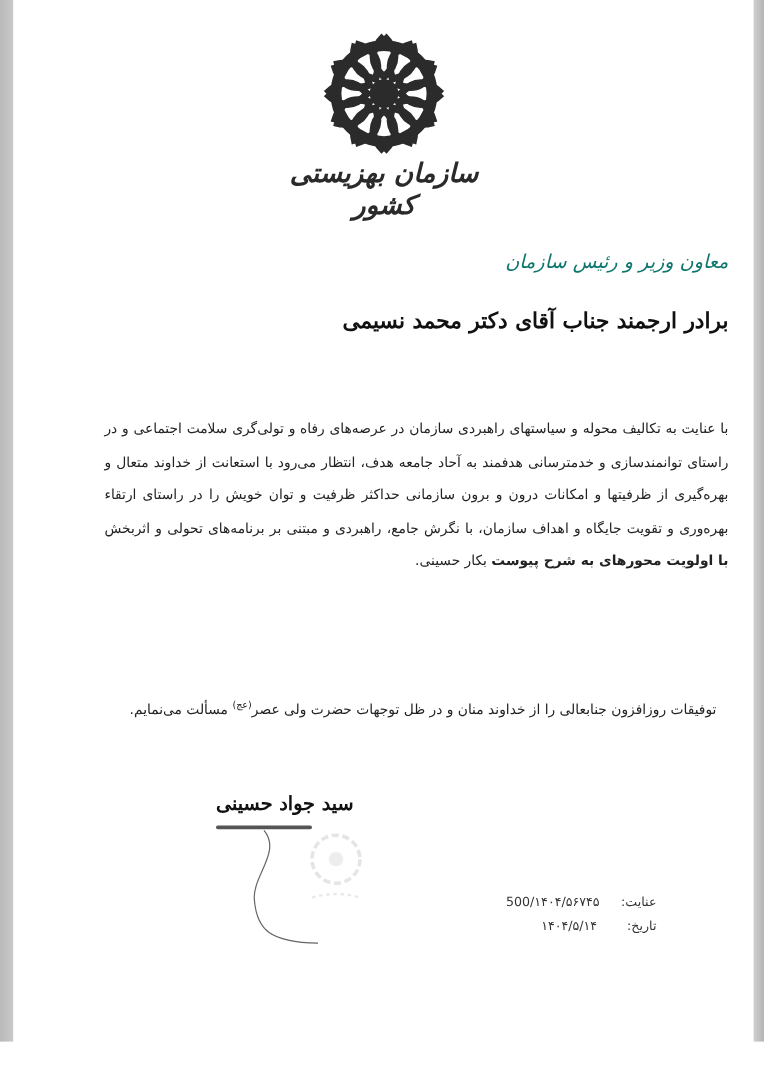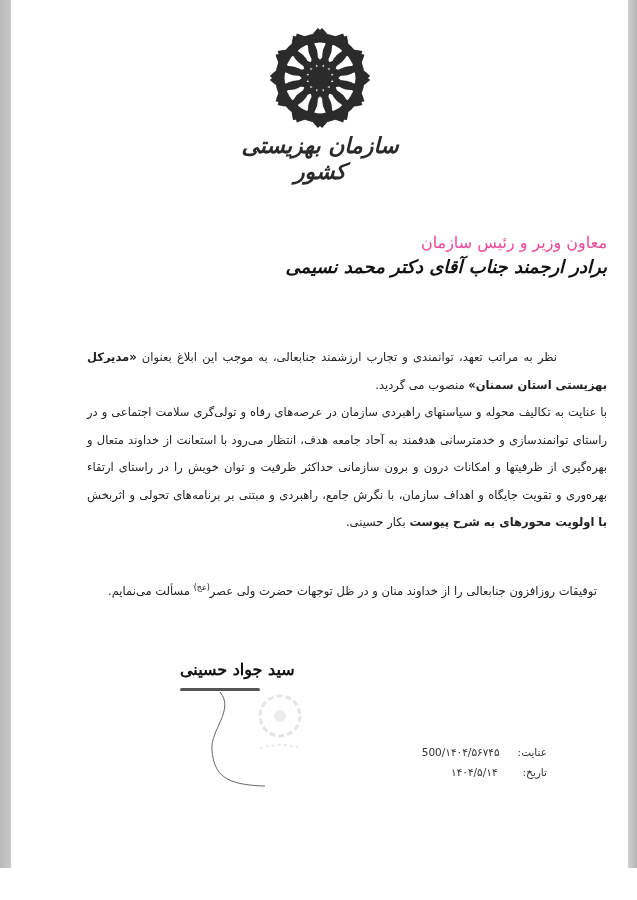--- a/index.html
+++ b/index.html
@@ -6,23 +6,23 @@
     body {
       width: 637px; height: 900px; background: #ffffff; position: relative; overflow: hidden;
       font-family: "DejaVu Sans", sans-serif; color: #1a1a1a;
     }
     .edge-left { position: absolute; left: 0; top: 0; width: 11px; height: 868px; background: linear-gradient(to right, #b9b9b9, #c9c9c9); }
     .edge-right { position: absolute; right: 0; top: 0; width: 9px; height: 868px; background: linear-gradient(to left, #b5b5b5, #cfcfcf); }
     .logo { position: absolute; left: 262px; top: 24px; width: 116px; height: 108px; }
     .org-name { position: absolute; left: 240px; top: 132px; width: 160px; text-align: center; direction: rtl;
       font-family: "DejaVu Serif", serif; font-style: italic; font-weight: bold; font-size: 22px; color: #2a2a2a; }
     .sender { position: absolute; right: 30px; top: 208px; direction: rtl; font-family: "DejaVu Serif", serif;
-      font-size: 16px; color: #ec4899; margin-top: 25px; }
+      font-style: italic; font-size: 16px; color: #0f766e; }
     .salutation { position: absolute; right: 30px; top: 256px; direction: rtl; font-family: "DejaVu Serif", serif;
-      font-style: italic; font-weight: bold; font-size: 18px; color: #111; }
+      font-weight: bold; font-size: 18px; color: #111; }
     .body-text { position: absolute; right: 30px; width: 520px; top: 344px; direction: rtl; text-align: justify;
       font-size: 11.5px; line-height: 27.5px; color: #222; }
     .body-text p { margin: 0; }
     .body-text .indent { display: inline-block; width: 50px; }
     .bold { font-weight: bold; }
     .ul { font-weight: bold; }
     .closing { position: absolute; right: 30px; width: 540px; top: 568px; direction: rtl; font-size: 11.5px; line-height: 39px; color: #222; }
     sup { font-size: 8px; }
     .signer { position: absolute; left: 180px; top: 660px; direction: rtl; font-family: "DejaVu Serif", serif;
       font-weight: bold; font-size: 16px; color: #111; }
@@ -58,25 +58,20 @@
     <circle r="12" fill="#2b2b2b" stroke="none"></circle>
   </g>
 </svg>
 <div class="org-name">سازمان بهزیستی کشور</div>
 
 <div class="sender">معاون وزیر و رئیس سازمان</div>
 <div class="salutation">برادر ارجمند جناب آقای دکتر محمد نسیمی</div>
 
 <div class="body-text">
   <p>
-    <span class="indent"></span><span>نظر به مراتب تعهد، توانمندی و تجارب ارزشمند جنابعالی، به موجب این ابلاغ بعنوان</span>
-    <span class="bold">«مدیرکل بهزیستی استان سمنان»</span>
-    <span>منصوب می گردید.</span>
-  </p>
-  <p>
     <span>با عنایت به تکالیف محوله و سیاستهای راهبردی سازمان در عرصه‌های رفاه و تولی‌گری سلامت اجتماعی و در راستای توانمندسازی و خدمترسانی هدفمند به آحاد جامعه هدف، انتظار می‌رود با استعانت از خداوند متعال و بهره‌گیری از ظرفیتها و امکانات درون و برون سازمانی حداکثر ظرفیت و توان خویش را در راستای ارتقاء بهره‌وری و تقویت جایگاه و اهداف سازمان، با نگرش جامع، راهبردی و مبتنی بر برنامه‌های تحولی و اثربخش</span>
     <span class="ul">با اولویت محورهای به شرح پیوست</span>
     <span>بکار حسینی.</span>
   </p>
 </div>
 
 <div class="closing">
   <span class="indent" style="display:inline-block;width:10px"></span><span>توفیقات روزافزون جنابعالی را از خداوند منان و در ظل توجهات حضرت ولی عصر</span><sup>(عج)</sup>
   <span>مسألت می‌نمایم.</span>
 </div>

